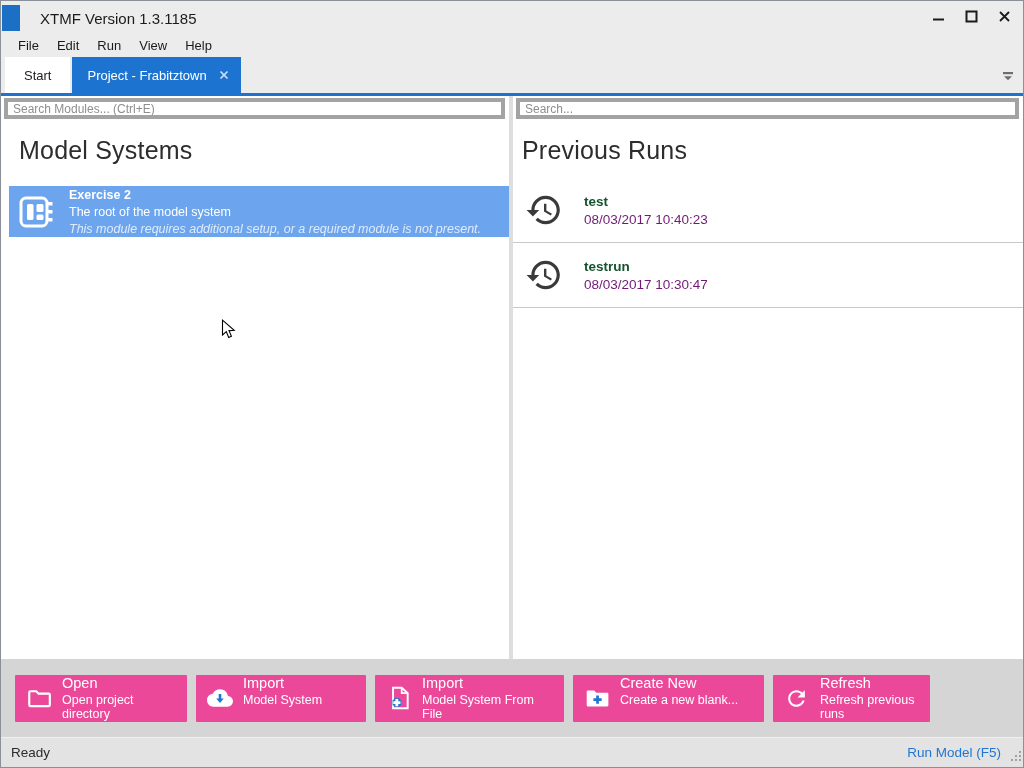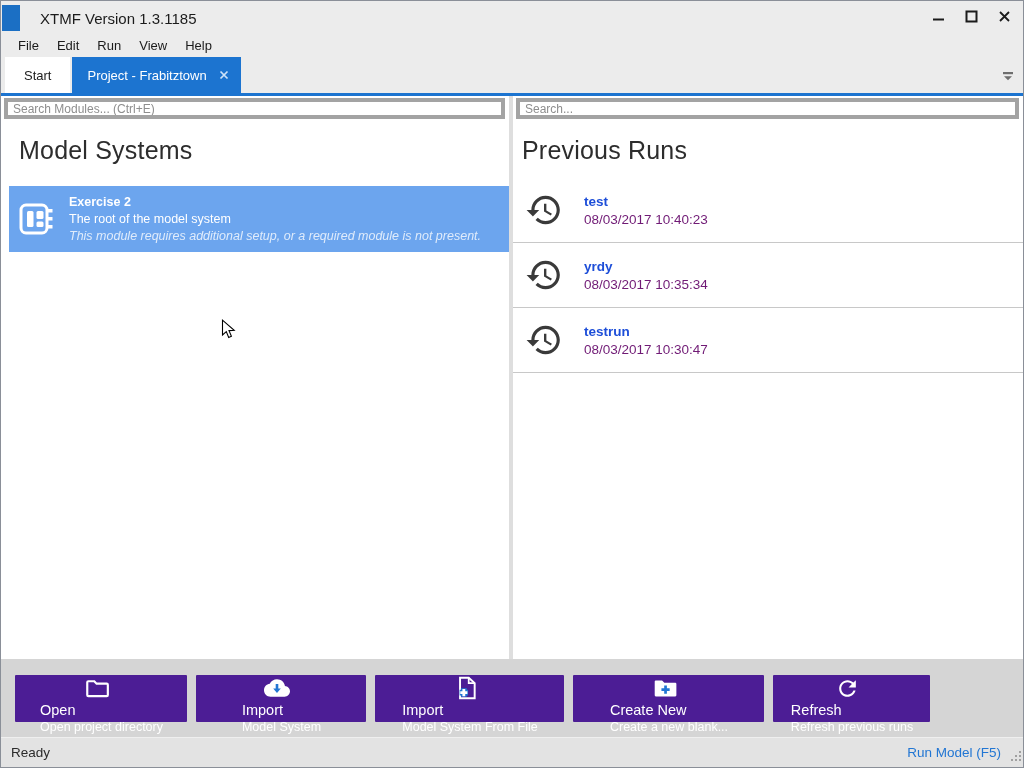--- a/index.html
+++ b/index.html
@@ -44,50 +44,49 @@
     font-family:"Liberation Sans", sans-serif; color:#333; outline:none;
   }
   .search-input::placeholder { color:#8E8E8E; opacity:1; }
 
   .panel-heading { font-size:25px; font-weight:400; color:#2d2d2d; letter-spacing:0.2px; }
   .left-panel .panel-heading { margin:17px 0 0 18px; }
   .right-panel .panel-heading { margin:17px 0 0 9px; }
 
   
   .ms-item {
-    margin:21px 0 0 8px; width:calc(100% - 8px); height:66px;
+    margin:21px 0 0 8px; width:calc(100% - 8px); height:51px;
     background:#6CA5EE; display:flex; align-items:center; padding-left:8px; cursor:default;
   }
   .ms-icon { flex:0 0 38px; margin-right:14px; display:flex; align-items:center; }
   .ms-text { display:flex; flex-direction:column; gap:3px; }
   .ms-name { font-size:12.5px; font-weight:bold; color:#FFFFFF; }
   .ms-desc { font-size:12.5px; color:#FFFFFF; }
   .ms-warning { font-size:12.5px; font-style:italic; color:rgba(255,255,255,0.78); }
 
   
   .runs-list { margin-top:13px; }
   .run-row {
     display:flex; align-items:center; gap:21px;
     padding:13px 0 13px 12px; border-bottom:1px solid #C8C8C8; cursor:default;
   }
   .run-icon { flex:0 0 38px; height:38px; }
   .run-text { display:flex; flex-direction:column; gap:3px; }
-  .run-name { font-size:13.5px; font-weight:bold; color:#1d4ed8; }
+  .run-name { font-size:13.5px; font-weight:bold; color:#14532d; }
   .run-time { font-size:13.5px; color:#701a75; }
 
   
   .toolbar {
     height:78px; flex:0 0 78px; background:#D5D5D5;
     display:flex; align-items:center; padding-left:14px; gap:9px;
   }
   .tb-button {
-    height:47px; background:#4c1d95; color:#FFFFFF; border:none; border-radius:1px;
-    display:flex; align-items:center; padding:0 10px 0 11px; cursor:pointer; text-align:left;
+    height:47px; background:#ec4899; color:#FFFFFF; border:none; border-radius:1px;
+    display:flex; padding:0 10px 0 11px; cursor:pointer; text-align:left;
     font-family:"Liberation Sans", sans-serif;
-    flex-direction:column;
   }
   .tb-button .tb-icon { flex:0 0 27px; margin-right:9px; display:flex; align-items:center; }
   .tb-lines { display:flex; flex-direction:column; gap:1px; }
   .tb-title { font-size:14.5px; line-height:17px; }
   .tb-sub { font-size:12.5px; line-height:14px; }
   .tb-b1 { width:172px; } .tb-b2 { width:170px; } .tb-b3 { width:189px; }
   .tb-b4 { width:191px; } .tb-b5 { width:157px; }
 
   
   .statusbar {
@@ -192,29 +191,20 @@
         <div class="run-row">
           <svg class="run-icon" viewBox="0 0 24 24">
             <path fill="#3A3A3A" d="M13 3c-4.97 0-9 4.03-9 9H1l3.89 3.89.07.14L9 12H6c0-3.87 3.13-7 7-7s7 3.13 7 7-3.13 7-7 7c-1.93 0-3.68-.79-4.94-2.06l-1.42 1.42C8.27 19.99 10.51 21 13 21c4.97 0 9-4.03 9-9s-4.03-9-9-9zm-1 5v5l4.28 2.54.72-1.21-3.5-2.08V8H12z"></path>
           </svg>
           <div class="run-text">
             <div class="run-name">test</div>
             <div class="run-time">08/03/2017 10:40:23</div>
           </div>
         </div>
 
-        <div class="run-row">
-          <svg class="run-icon" viewBox="0 0 24 24">
-            <path fill="#3A3A3A" d="M13 3c-4.97 0-9 4.03-9 9H1l3.89 3.89.07.14L9 12H6c0-3.87 3.13-7 7-7s7 3.13 7 7-3.13 7-7 7c-1.93 0-3.68-.79-4.94-2.06l-1.42 1.42C8.27 19.99 10.51 21 13 21c4.97 0 9-4.03 9-9s-4.03-9-9-9zm-1 5v5l4.28 2.54.72-1.21-3.5-2.08V8H12z"></path>
-          </svg>
-          <div class="run-text">
-            <div class="run-name">yrdy</div>
-            <div class="run-time">08/03/2017 10:35:34</div>
-          </div>
-        </div>
 
         <div class="run-row">
           <svg class="run-icon" viewBox="0 0 24 24">
             <path fill="#3A3A3A" d="M13 3c-4.97 0-9 4.03-9 9H1l3.89 3.89.07.14L9 12H6c0-3.87 3.13-7 7-7s7 3.13 7 7-3.13 7-7 7c-1.93 0-3.68-.79-4.94-2.06l-1.42 1.42C8.27 19.99 10.51 21 13 21c4.97 0 9-4.03 9-9s-4.03-9-9-9zm-1 5v5l4.28 2.54.72-1.21-3.5-2.08V8H12z"></path>
           </svg>
           <div class="run-text">
             <div class="run-name">testrun</div>
             <div class="run-time">08/03/2017 10:30:47</div>
           </div>
         </div>

